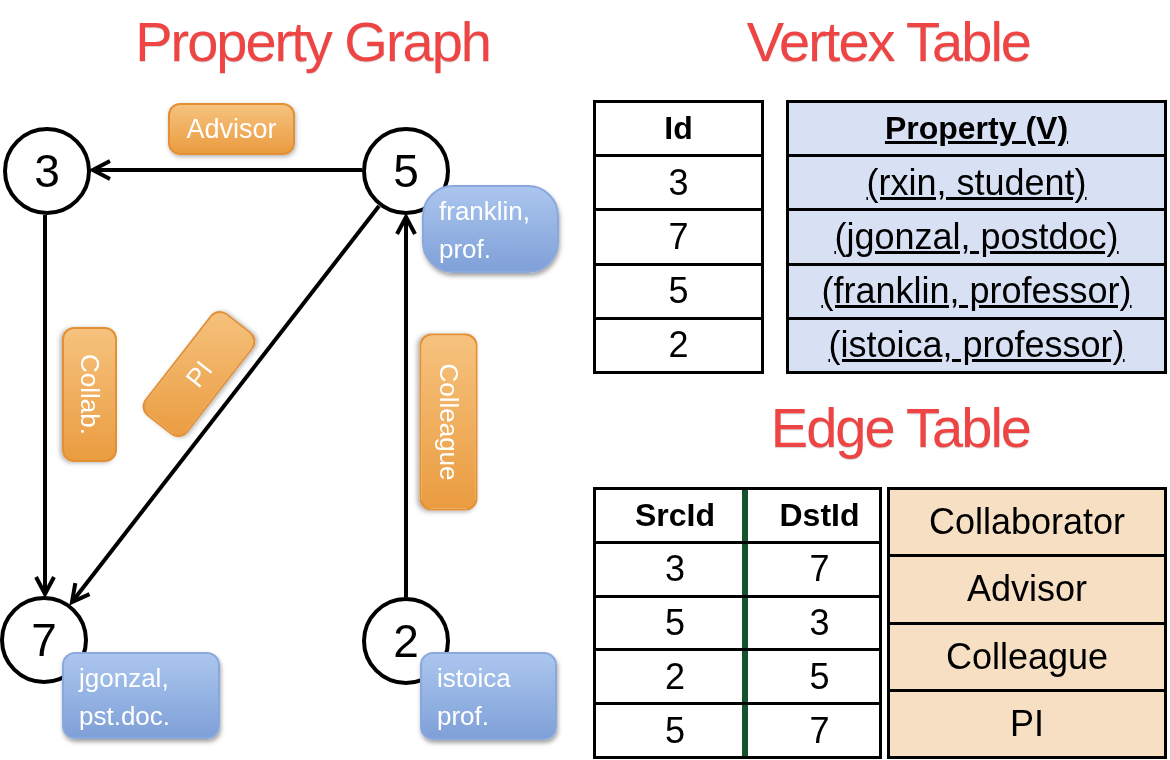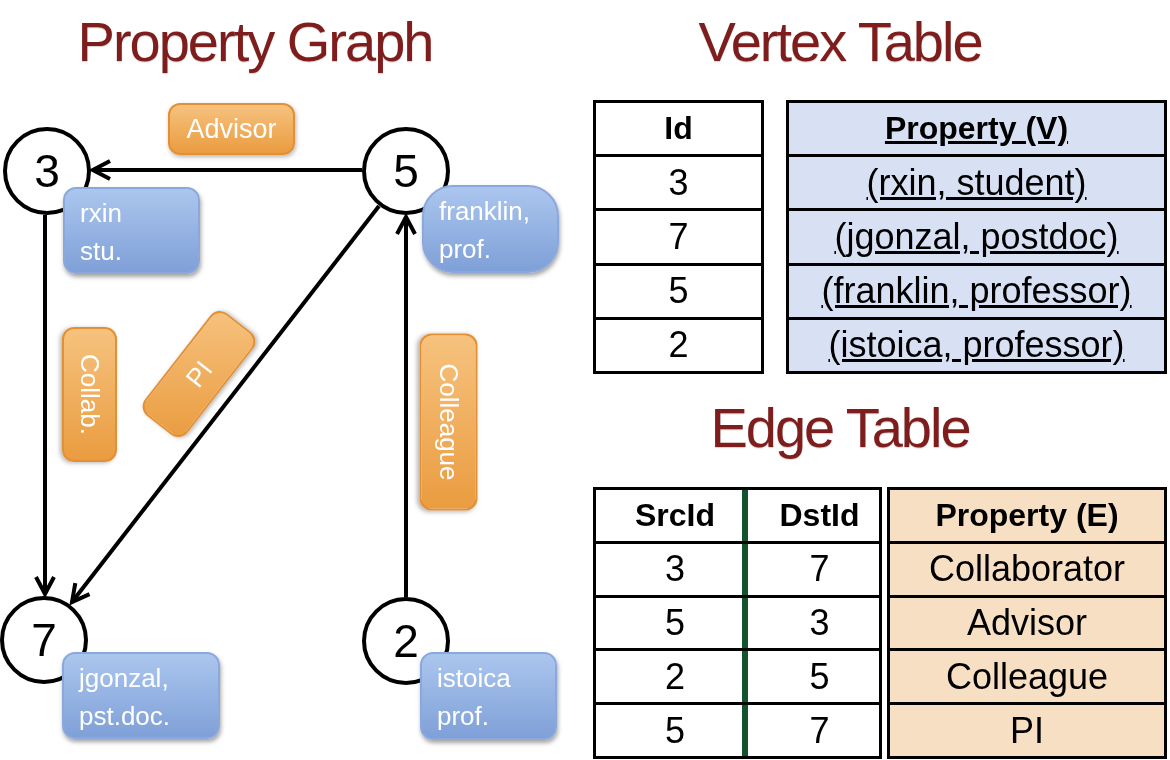--- a/index.html
+++ b/index.html
@@ -1,22 +1,22 @@
 <!DOCTYPE html>
 <html><head>
 <meta charset="utf-8">
 <style>
   html,body{margin:0;padding:0;background:#fff;}
   .stage{
     position:relative;width:1170px;height:760px;background:#fff;overflow:hidden;
     font-family:"Liberation Sans","DejaVu Sans",sans-serif;color:#000;
   }
   .title{
-    position:absolute;text-align:center;font-size:56px;letter-spacing:-2px;
-    line-height:64px;color:#7f1d1d;white-space:nowrap;
+    position:absolute;text-align:right;font-size:56px;letter-spacing:-2px;
+    line-height:64px;color:#ef4444;white-space:nowrap;
     text-shadow:0 1px 1px rgba(0,0,0,0.18);
   }
   .t-graph{left:20px;top:10px;width:470px;}
   .t-vertex{left:650px;top:10px;width:380px;}
   .t-edge{left:650px;top:396px;width:380px;}
 
   svg.edges{position:absolute;left:0;top:0;z-index:1;}
 
   .circle{
     position:absolute;width:80px;height:80px;border:4px solid #000;border-radius:50%;
@@ -105,24 +105,20 @@
   <div class="circle c5">
     <span>5</span>
   </div>
   <div class="circle c7">
     <span>7</span>
   </div>
   <div class="circle c2">
     <span>2</span>
   </div>
 
-  <div class="vbox b-rxin">
-    <div>rxin</div>
-    <div>stu.</div>
-  </div>
   <div class="vbox b-franklin">
     <div>franklin,</div>
     <div>prof.</div>
   </div>
   <div class="vbox b-jgonzal">
     <div>jgonzal,</div>
     <div>pst.doc.</div>
   </div>
   <div class="vbox b-istoica">
     <div>istoica</div>
@@ -167,20 +163,19 @@
       <span class="cell c-left">2</span>
       <span class="cell c-right">5</span>
     </div>
     <div class="row">
       <span class="cell c-left">5</span>
       <span class="cell c-right">7</span>
     </div>
   </div>
 
   <div class="tbl et-prop tan-fill">
-    <div class="row hdr">Property (E)</div>
     <div class="row">Collaborator</div>
     <div class="row">Advisor</div>
     <div class="row">Colleague</div>
     <div class="row">PI</div>
   </div>
 
 </div>
 
 </body></html>

